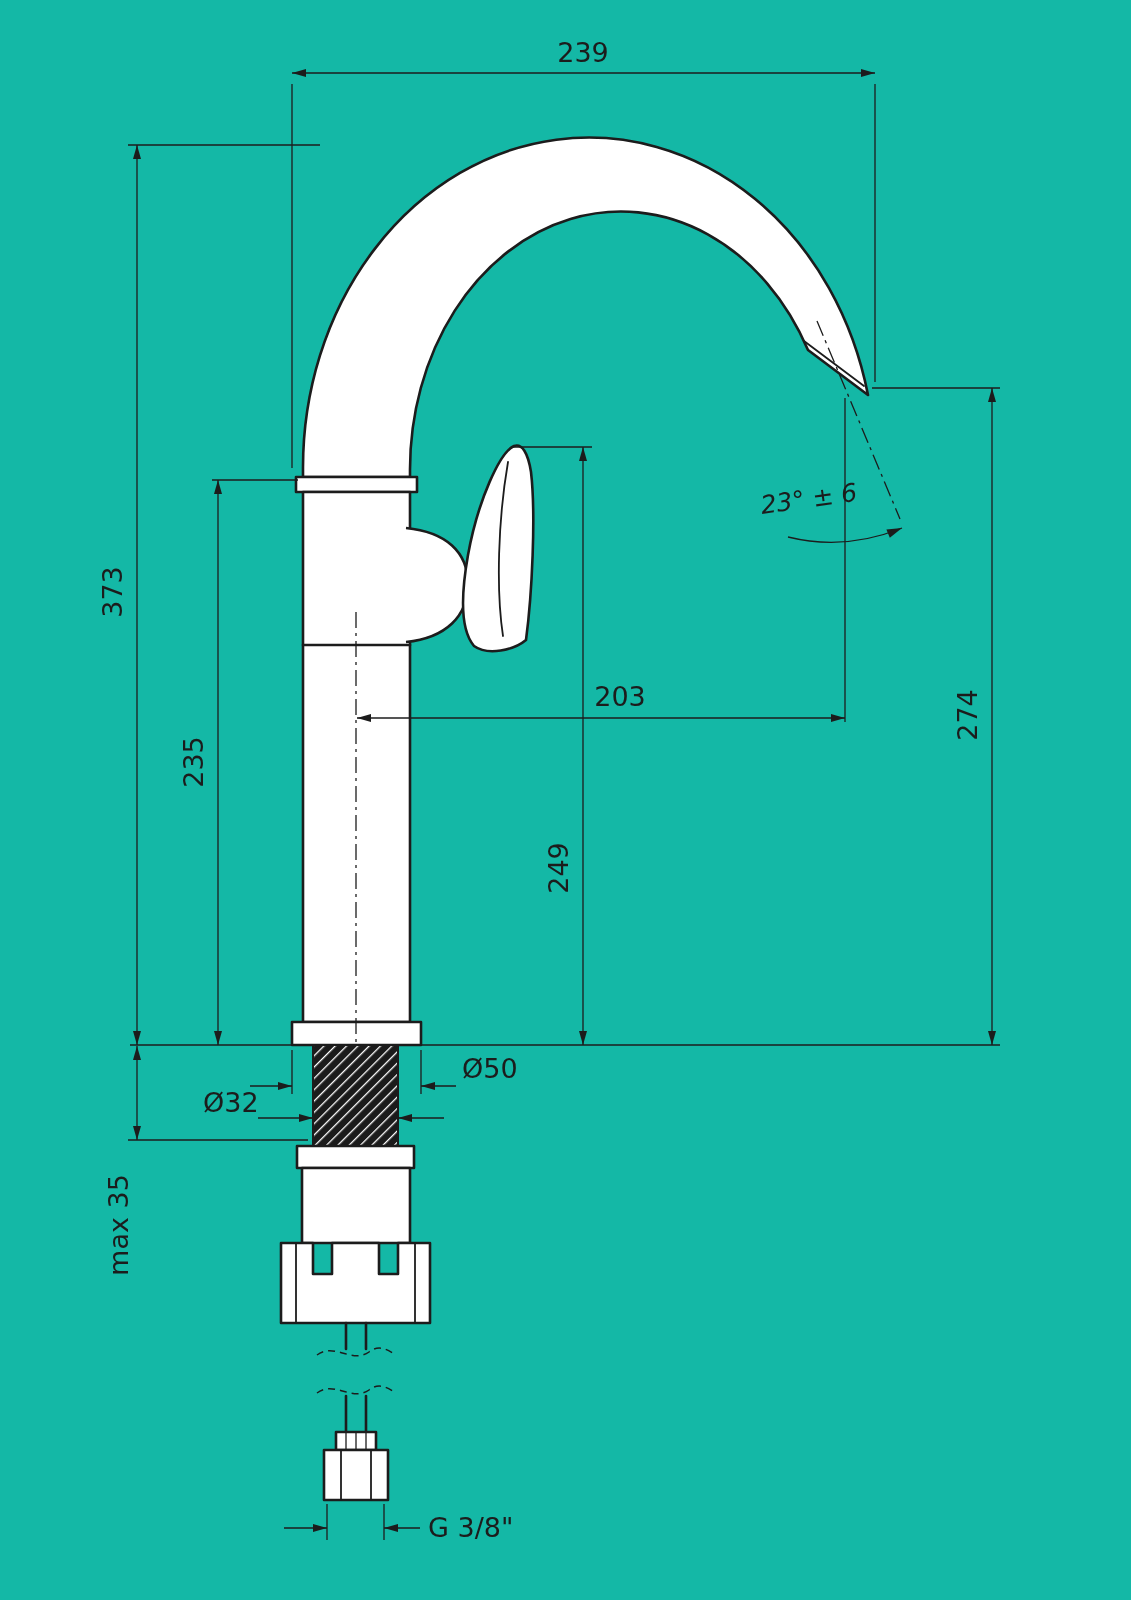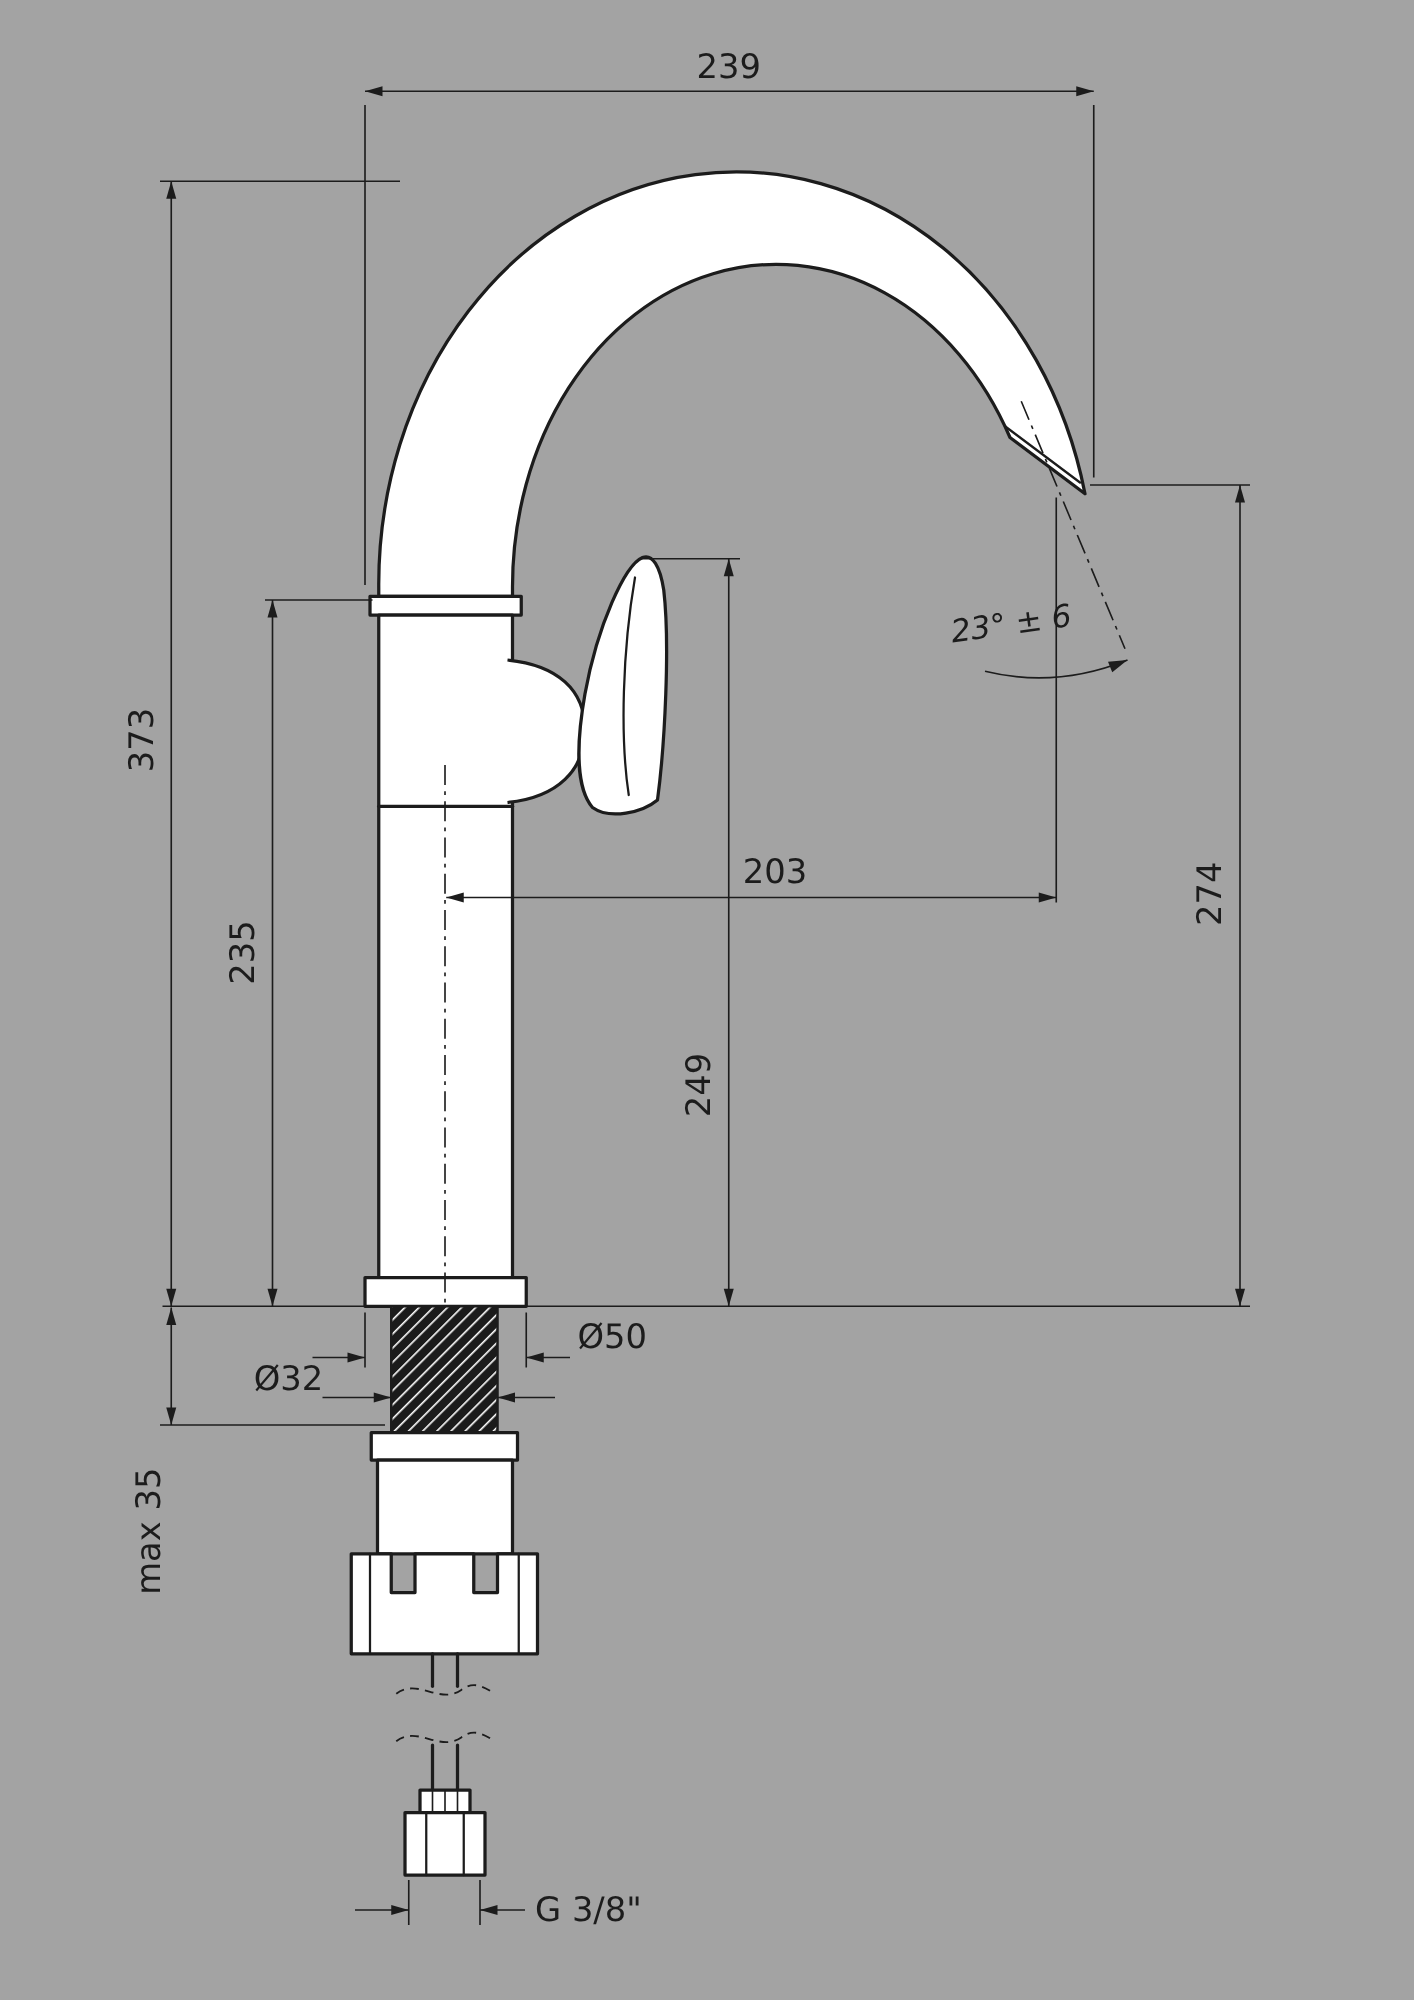--- a/index.html
+++ b/index.html
@@ -1,16 +1,16 @@
 <!DOCTYPE html>
 <html><head>
 <meta charset="utf-8">
 <style>
   html,body{margin:0;padding:0;background:#ffffff;}
-  .drawing-wrap{position:relative;width:1131px;height:1600px;background:#a3a3a3;overflow:hidden;}
+  .drawing-wrap{position:relative;width:1131px;height:1600px;background:#14b8a6;overflow:hidden;}
   svg{display:block;}
   
   .thick{stroke:#1c1c1c;stroke-width:2.6;fill:none;stroke-linejoin:round;stroke-linecap:round;}
   .thickf{stroke:#1c1c1c;stroke-width:2.6;fill:#ffffff;stroke-linejoin:round;}
   .med{stroke:#1c1c1c;stroke-width:1.8;fill:none;stroke-linecap:round;}
   .thin{stroke:#1c1c1c;stroke-width:1.3;fill:none;}
   .arrow{fill:#1c1c1c;stroke:none;}
   .axis{stroke:#1c1c1c;stroke-width:1.3;fill:none;stroke-dasharray:16 5 3 5;}
   .brk{stroke:#1c1c1c;stroke-width:1.5;fill:none;stroke-dasharray:7 5;}
   text{font:27px "DejaVu Sans",sans-serif;fill:#1c1c1c;}

